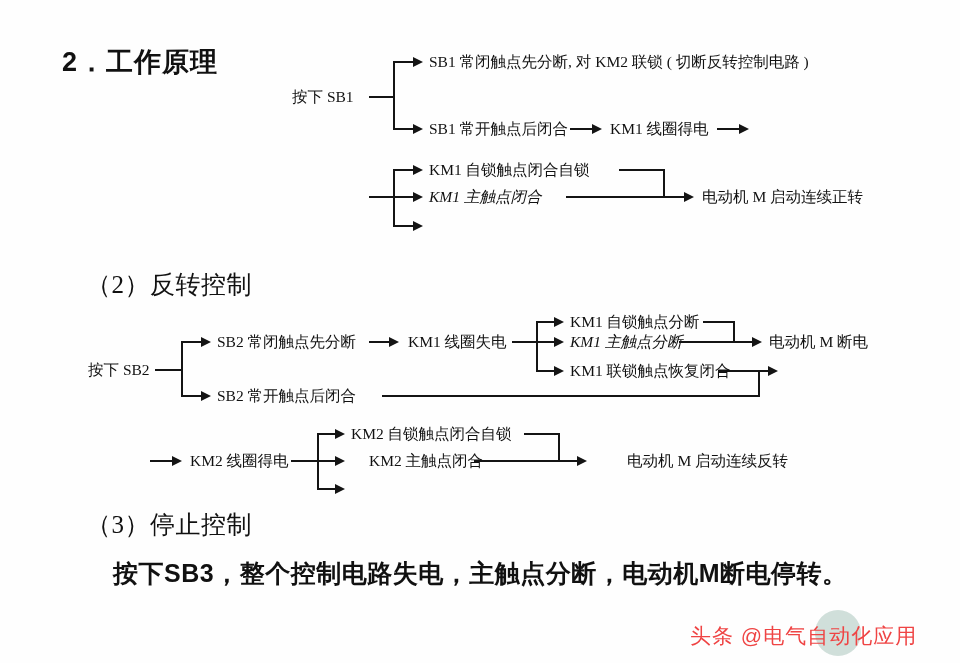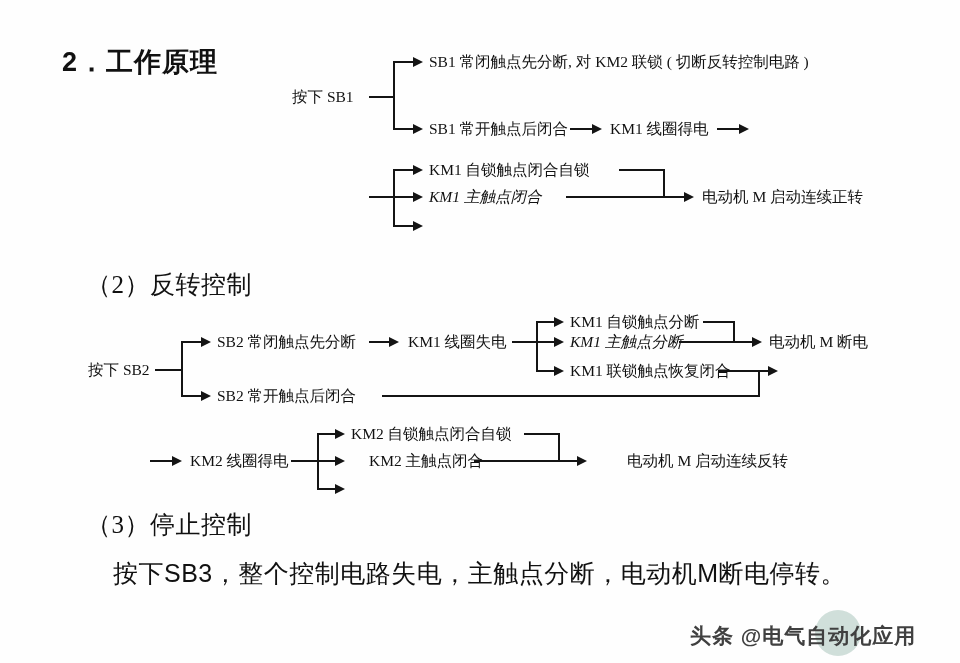--- a/index.html
+++ b/index.html
@@ -38,21 +38,21 @@
   .h-sub-light {
     font-family: "Liberation Serif", "DejaVu Serif", serif;
     font-size: 25px;
     font-weight: 500;
     letter-spacing: 0.5px;
     white-space: nowrap;
   }
   .bold-stmt {
     font-family: "Liberation Sans", "DejaVu Sans", sans-serif;
     font-size: 25px;
-    font-weight: normal;
+    font-weight: bold;
     letter-spacing: 0.5px;
     white-space: nowrap;
   }
 
   
   .node {
     font-family: "Liberation Serif", "DejaVu Serif", serif;
     font-size: 15.5px;
     line-height: 1;
     white-space: nowrap;
@@ -73,22 +73,22 @@
     width: 0; height: 0;
     border-top: 5px solid transparent;
     border-bottom: 5px solid transparent;
     border-left: 10px solid #141414;
   }
 
   
   #watermark {
     font-family: "Liberation Sans", "DejaVu Sans", sans-serif;
     font-size: 21px;
-    font-weight: bold;
-    color: #404040;
+    font-weight: normal;
+    color: #ef4444;
     letter-spacing: 1px;
     white-space: nowrap;
   }
   #watermark-logo {
     width: 46px;
     height: 46px;
     border-radius: 50%;
     background: #a9c4bb;
     opacity: 0.55;
   }

